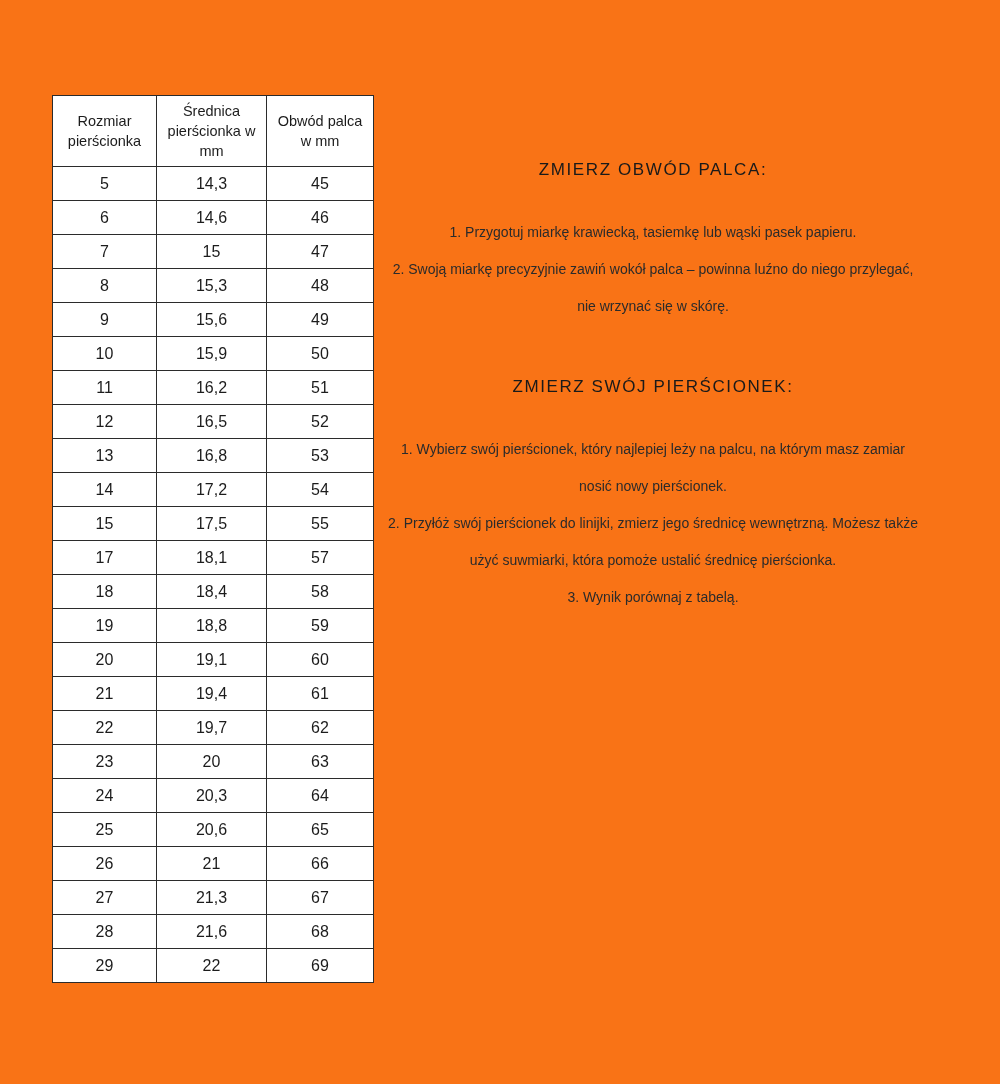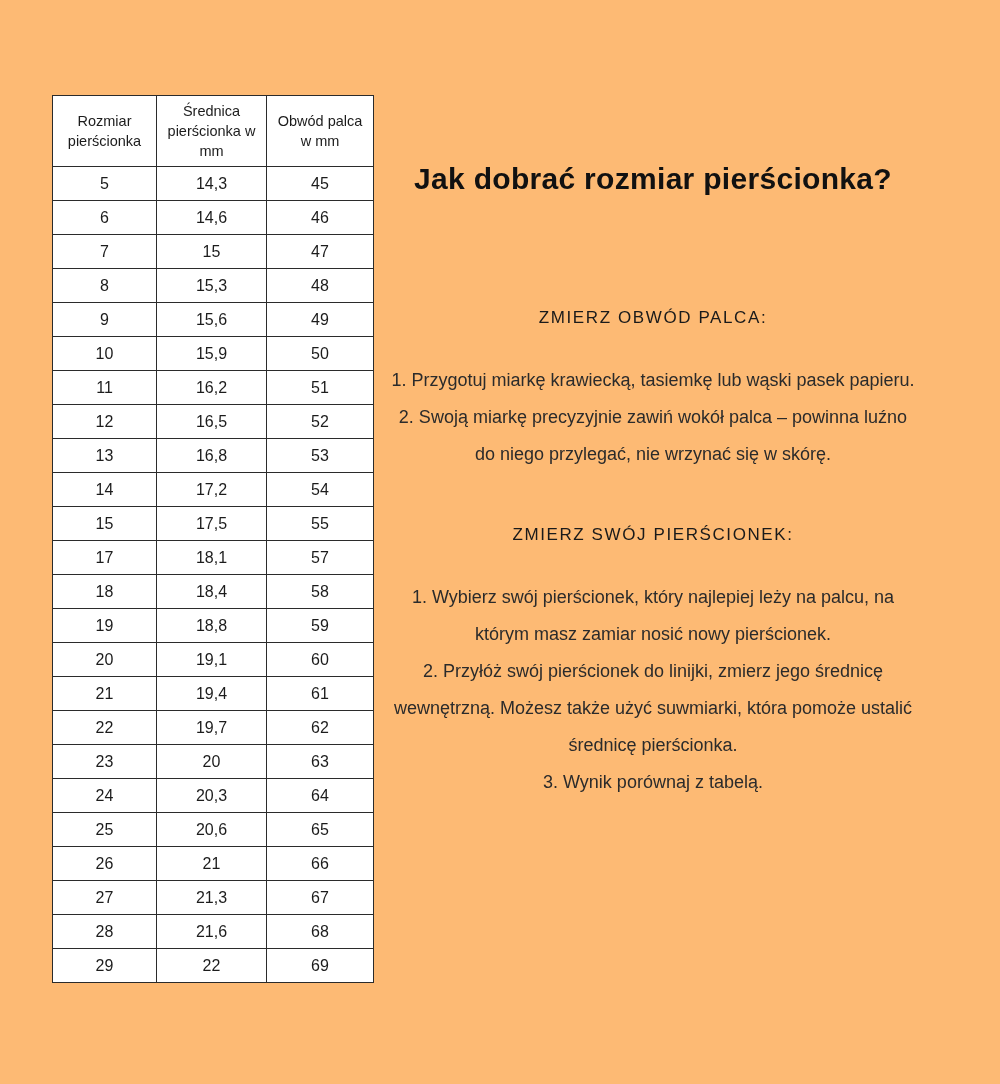--- a/index.html
+++ b/index.html
@@ -3,21 +3,21 @@
 <meta charset="utf-8">
 <style>
   * { margin: 0; padding: 0; box-sizing: border-box; }
   html, body { background: #ffffff; }
   body { font-family: "Liberation Sans", "DejaVu Sans", sans-serif; }
 
   .page {
     position: relative;
     width: 1000px;
     height: 1084px;
-    background: #fdba74;
+    background: #f97316;
     overflow: hidden;
   }
 
   
   .size-table {
     position: absolute;
     left: 52px;
     top: 95px;
     border-collapse: collapse;
     table-layout: fixed;
@@ -65,21 +65,21 @@
     margin-bottom: 110px;
   }
   .guide-section-heading {
     font-size: 17px;
     font-weight: 400;
     letter-spacing: 1.6px;
     color: #1a1a1a;
     margin-bottom: 34px;
   }
   .guide-steps p {
-    font-size: 18px;
+    font-size: 14px;
     line-height: 37px;
     font-weight: 400;
     color: #2b2b2b;
   }
   .guide-section + .guide-section {
     margin-top: 52px;
   }
 </style>
 </head>
 <body>
@@ -217,21 +217,20 @@
         </tr>
         <tr>
           <td>29</td>
           <td>22</td>
           <td>69</td>
         </tr>
       </tbody>
   </table>
 
   <div class="guide">
-    <h1 class="guide-title">Jak dobrać rozmiar pierścionka?</h1>
 
     <section class="guide-section">
       <h2 class="guide-section-heading">ZMIERZ OBWÓD PALCA:</h2>
       <div class="guide-steps">
           <p>1. Przygotuj miarkę krawiecką, tasiemkę lub wąski pasek papieru.</p>
           <p>2. Swoją miarkę precyzyjnie zawiń wokół palca – powinna luźno do niego przylegać, nie wrzynać się w skórę.</p>
         </div>
     </section>
 
     <section class="guide-section">

